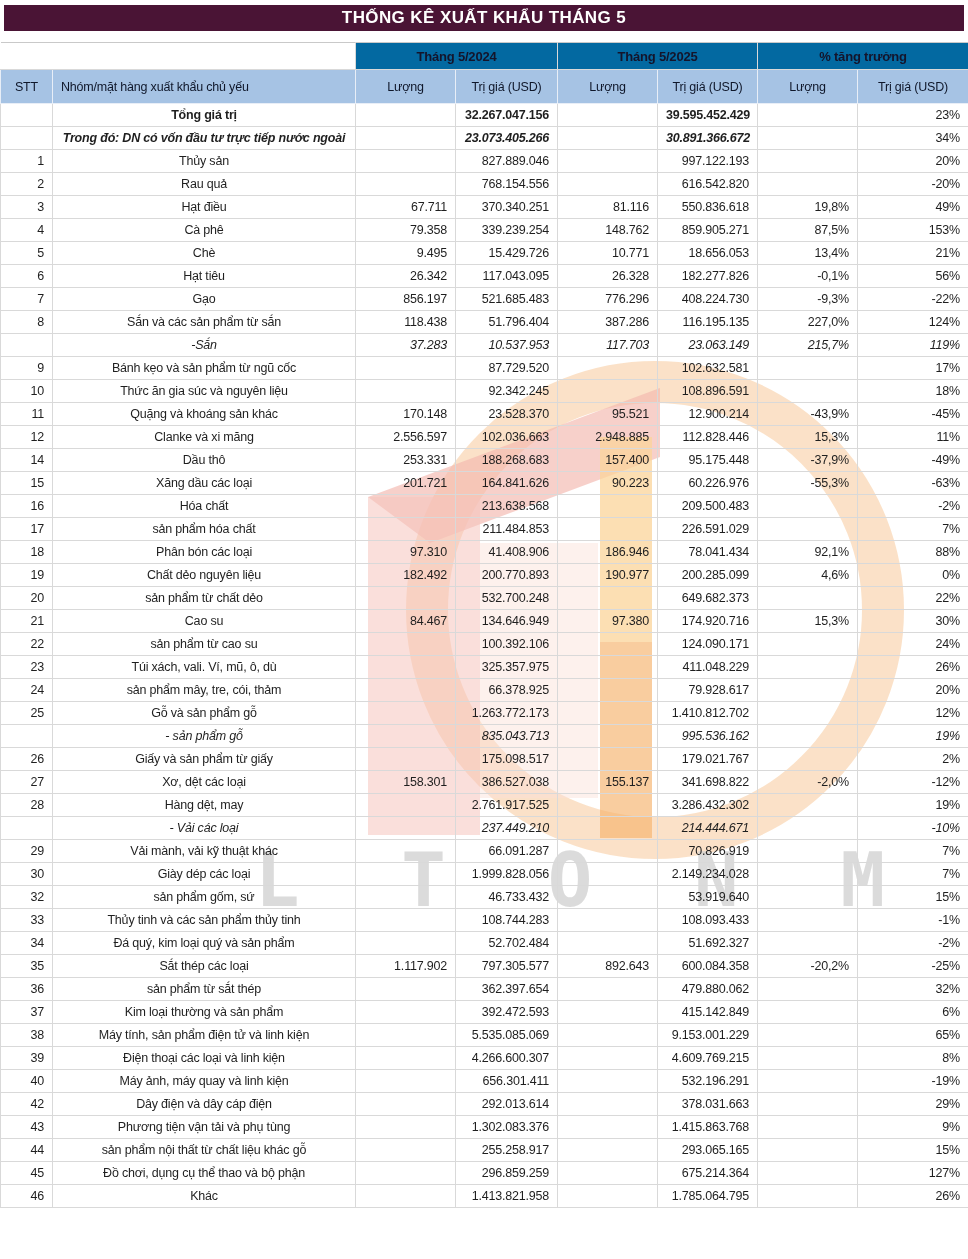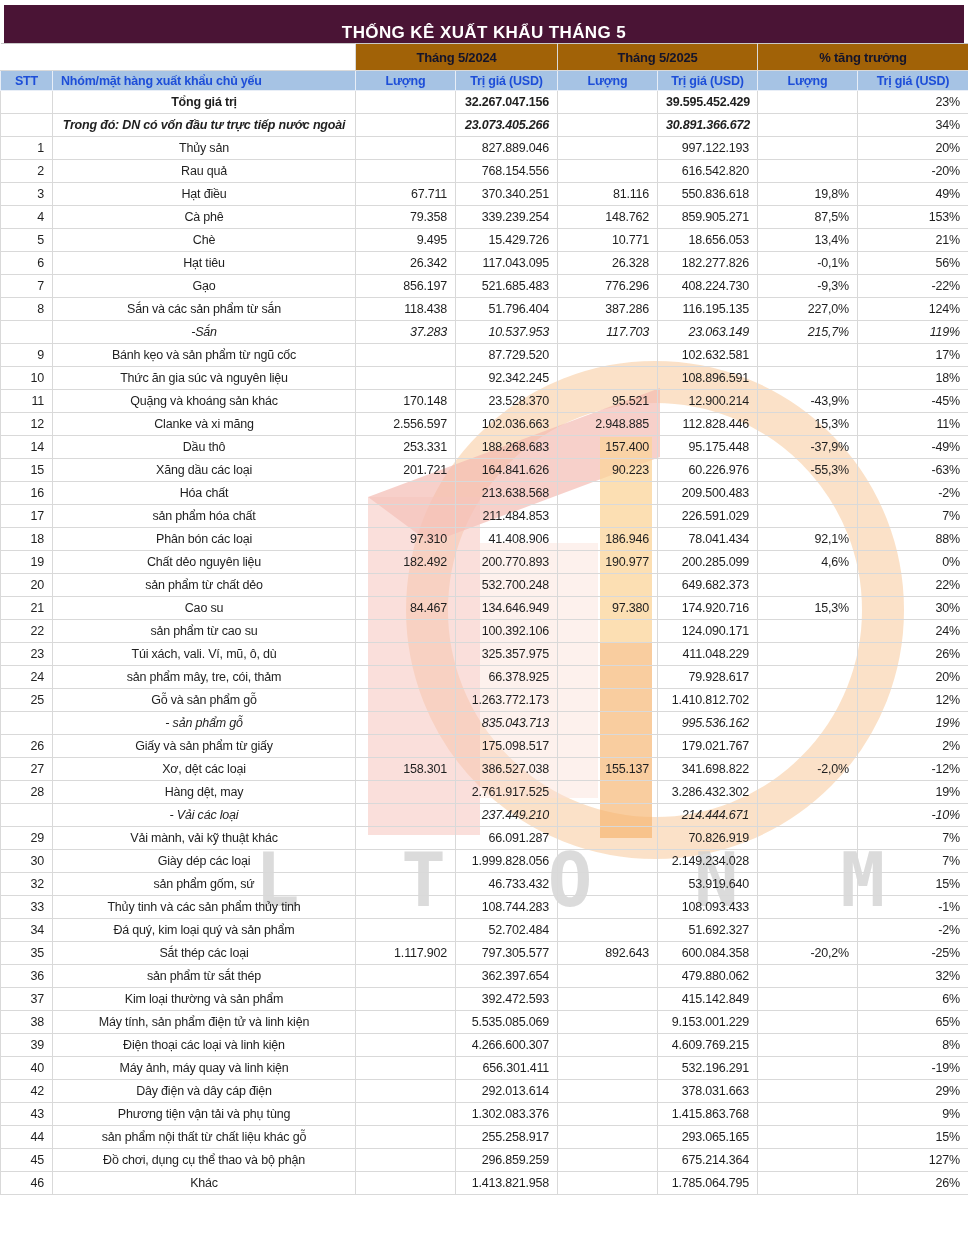--- a/index.html
+++ b/index.html
@@ -15,46 +15,46 @@
   .wm-letters{
     position:absolute;left:255px;top:838px;width:630px;
     display:flex;justify-content:space-between;
     font-family:"DejaVu Sans Mono", monospace;font-weight:700;font-size:74px;
     color:#d2d2d2;opacity:.78;line-height:1;
   }
 
   
   .title-bar{
     position:relative;z-index:2;
-    margin:5px 4px 0 4px;height:38px;
+    margin:5px 4px 11px 4px;height:26px;
     background:var(--title-bg,#4a1435);
     color:#ffffff;font-weight:700;font-size:17px;letter-spacing:.4px;
-    display:flex;align-items:flex-end;justify-content:center;
+    display:flex;align-items:center;justify-content:center;
   }
 
   
   table.report{
     position:relative;z-index:2;
     width:968px;border-collapse:collapse;table-layout:fixed;
     font-size:12.5px;color:#1f1f1f;letter-spacing:-0.2px;
   }
   table.report td,table.report th{
     border:1px solid var(--border,#d9d9d9);
     padding:0 8px;overflow:hidden;white-space:nowrap;
     height:23px;box-sizing:border-box;background:transparent;
     font-weight:400;
   }
   tr.group-row th{
-    height:27px;background:#a16207;font-weight:700;font-size:13px;color:#14142b;
+    height:27px;background:#0369a1;font-weight:700;font-size:13px;color:#14142b;
     text-align:center;border-top:1px solid #c9c9c9;
   }
   tr.group-row th.blank{border-left:none;background:transparent;}
   tr.sub-row th{
-    height:20px;background:var(--header-bg,#a6c3e4);
-    font-weight:700;font-size:12.5px;color:#1d4ed8;text-align:center;
+    height:34px;background:var(--header-bg,#a6c3e4);
+    font-weight:400;font-size:12.5px;color:#0f172a;text-align:center;
     border-color:#e8eef7;
   }
   tr.sub-row th.h-name{text-align:left;}
   td.c-stt{text-align:right;padding-right:7px;}
   td.c-name{text-align:center;padding-left:6px;}
   td.c-num{text-align:right;}
   td.neg{background:var(--neg-bg,#f0b8b0);}
   tr.r-total td:nth-child(2),
   tr.r-total td:nth-child(4),
   tr.r-total td:nth-child(6){font-weight:700;}

